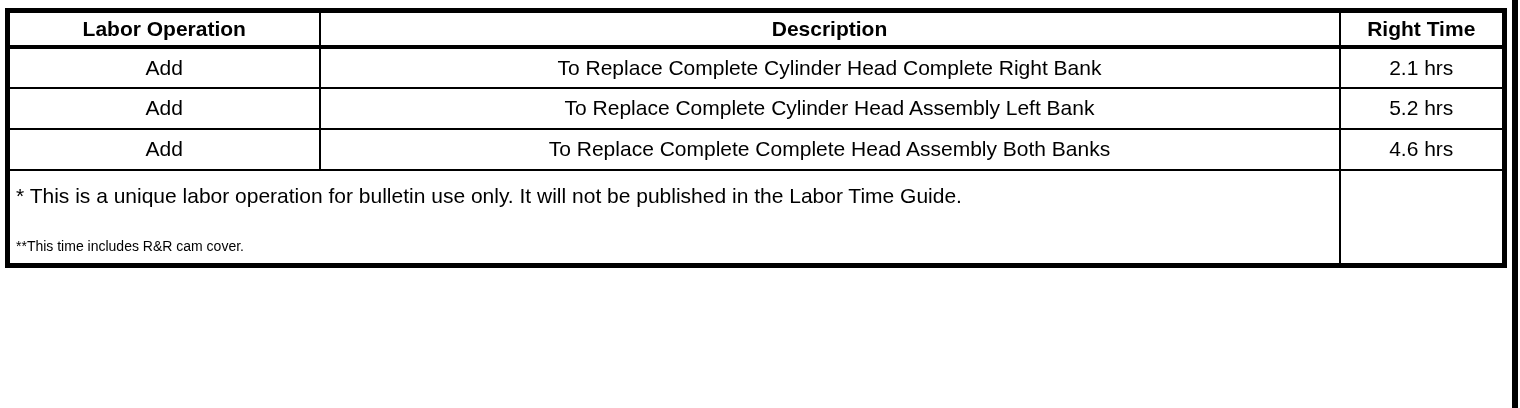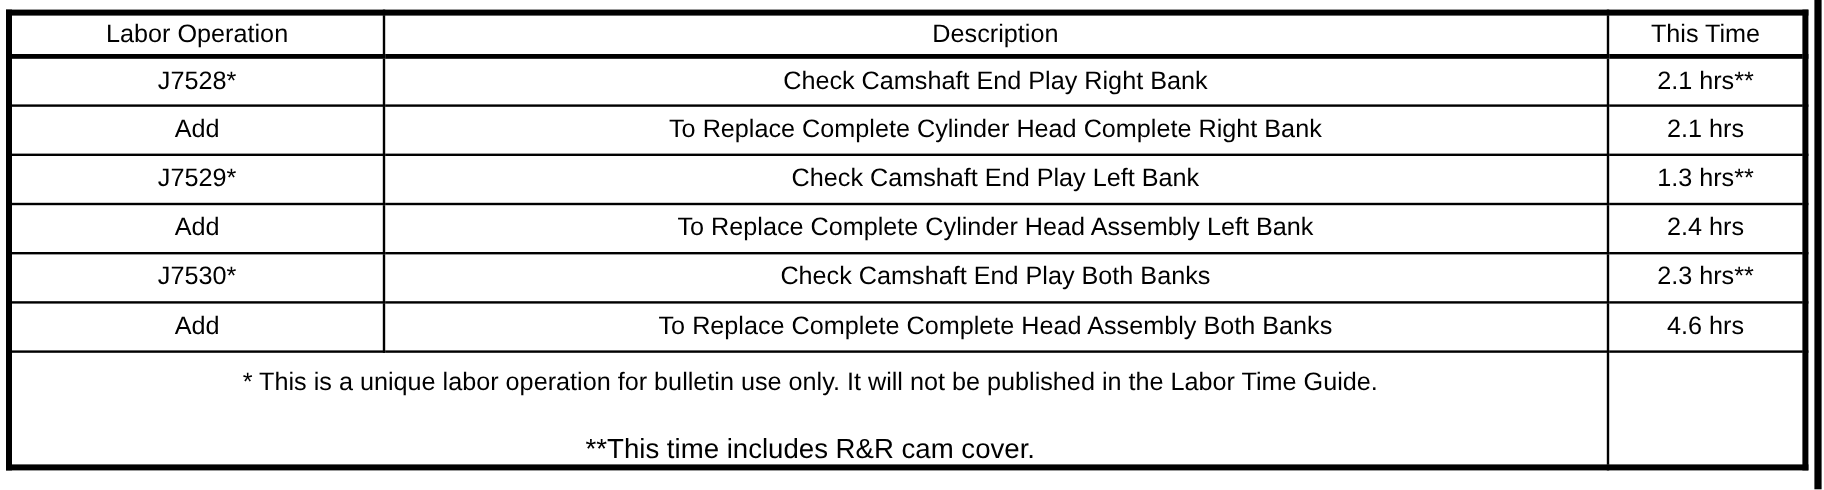--- a/index.html
+++ b/index.html
@@ -34,41 +34,41 @@
     border: 2px solid #000000;
     text-align: center;
     vertical-align: middle;
     padding: 0 4px;
     font-size: 21px;
     line-height: 1.1;
     overflow: hidden;
     white-space: nowrap;
   }
   table.labor-table thead th {
-    font-weight: normal;
+    font-weight: bold;
     height: 36px;
     border-bottom: 4px solid #000000;
   }
   table.labor-table tbody td {
     height: 41px;
     font-weight: normal;
   }
   table.labor-table tr.footnote-row td {
     height: 96px;
-    text-align: center;
+    text-align: left;
     vertical-align: top;
     white-space: normal;
   }
   .footnote-line1 {
     margin: 13px 0 0 2px;
     font-size: 21px;
   }
   .footnote-line2 {
     margin: 32px 0 0 2px;
-    font-size: 23px;
+    font-size: 14px;
   }
   .page-edge-bar {
     position: absolute;
     left: 1512px;
     top: 0;
     width: 6px;
     height: 408px;
     background: #000000;
   }
 </style>
@@ -80,48 +80,33 @@
   <table class="labor-table">
     <colgroup>
       <col class="c-op">
       <col class="c-desc">
       <col class="c-time">
     </colgroup>
     <thead>
       <tr>
         <th>Labor Operation</th>
         <th>Description</th>
-        <th>This Time</th>
+        <th>Right Time</th>
       </tr>
     </thead>
     <tbody>
-      <tr>
-        <td>J7528*</td>
-        <td>Check Camshaft End Play Right Bank</td>
-        <td>2.1 hrs**</td>
-      </tr>
       <tr>
         <td>Add</td>
         <td>To Replace Complete Cylinder Head Complete Right Bank</td>
         <td>2.1 hrs</td>
       </tr>
       <tr>
-        <td>J7529*</td>
-        <td>Check Camshaft End Play Left Bank</td>
-        <td>1.3 hrs**</td>
-      </tr>
-      <tr>
         <td>Add</td>
         <td>To Replace Complete Cylinder Head Assembly Left Bank</td>
-        <td>2.4 hrs</td>
-      </tr>
-      <tr>
-        <td>J7530*</td>
-        <td>Check Camshaft End Play Both Banks</td>
-        <td>2.3 hrs**</td>
+        <td>5.2 hrs</td>
       </tr>
       <tr>
         <td>Add</td>
         <td>To Replace Complete Complete Head Assembly Both Banks</td>
         <td>4.6 hrs</td>
       </tr>
       <tr class="footnote-row">
         <td colspan="2">
           <div class="footnote-line1">* This is a unique labor operation for bulletin use only. It will not be published in the Labor Time Guide.</div>
           <div class="footnote-line2">**This time includes R&amp;R cam cover.</div>

